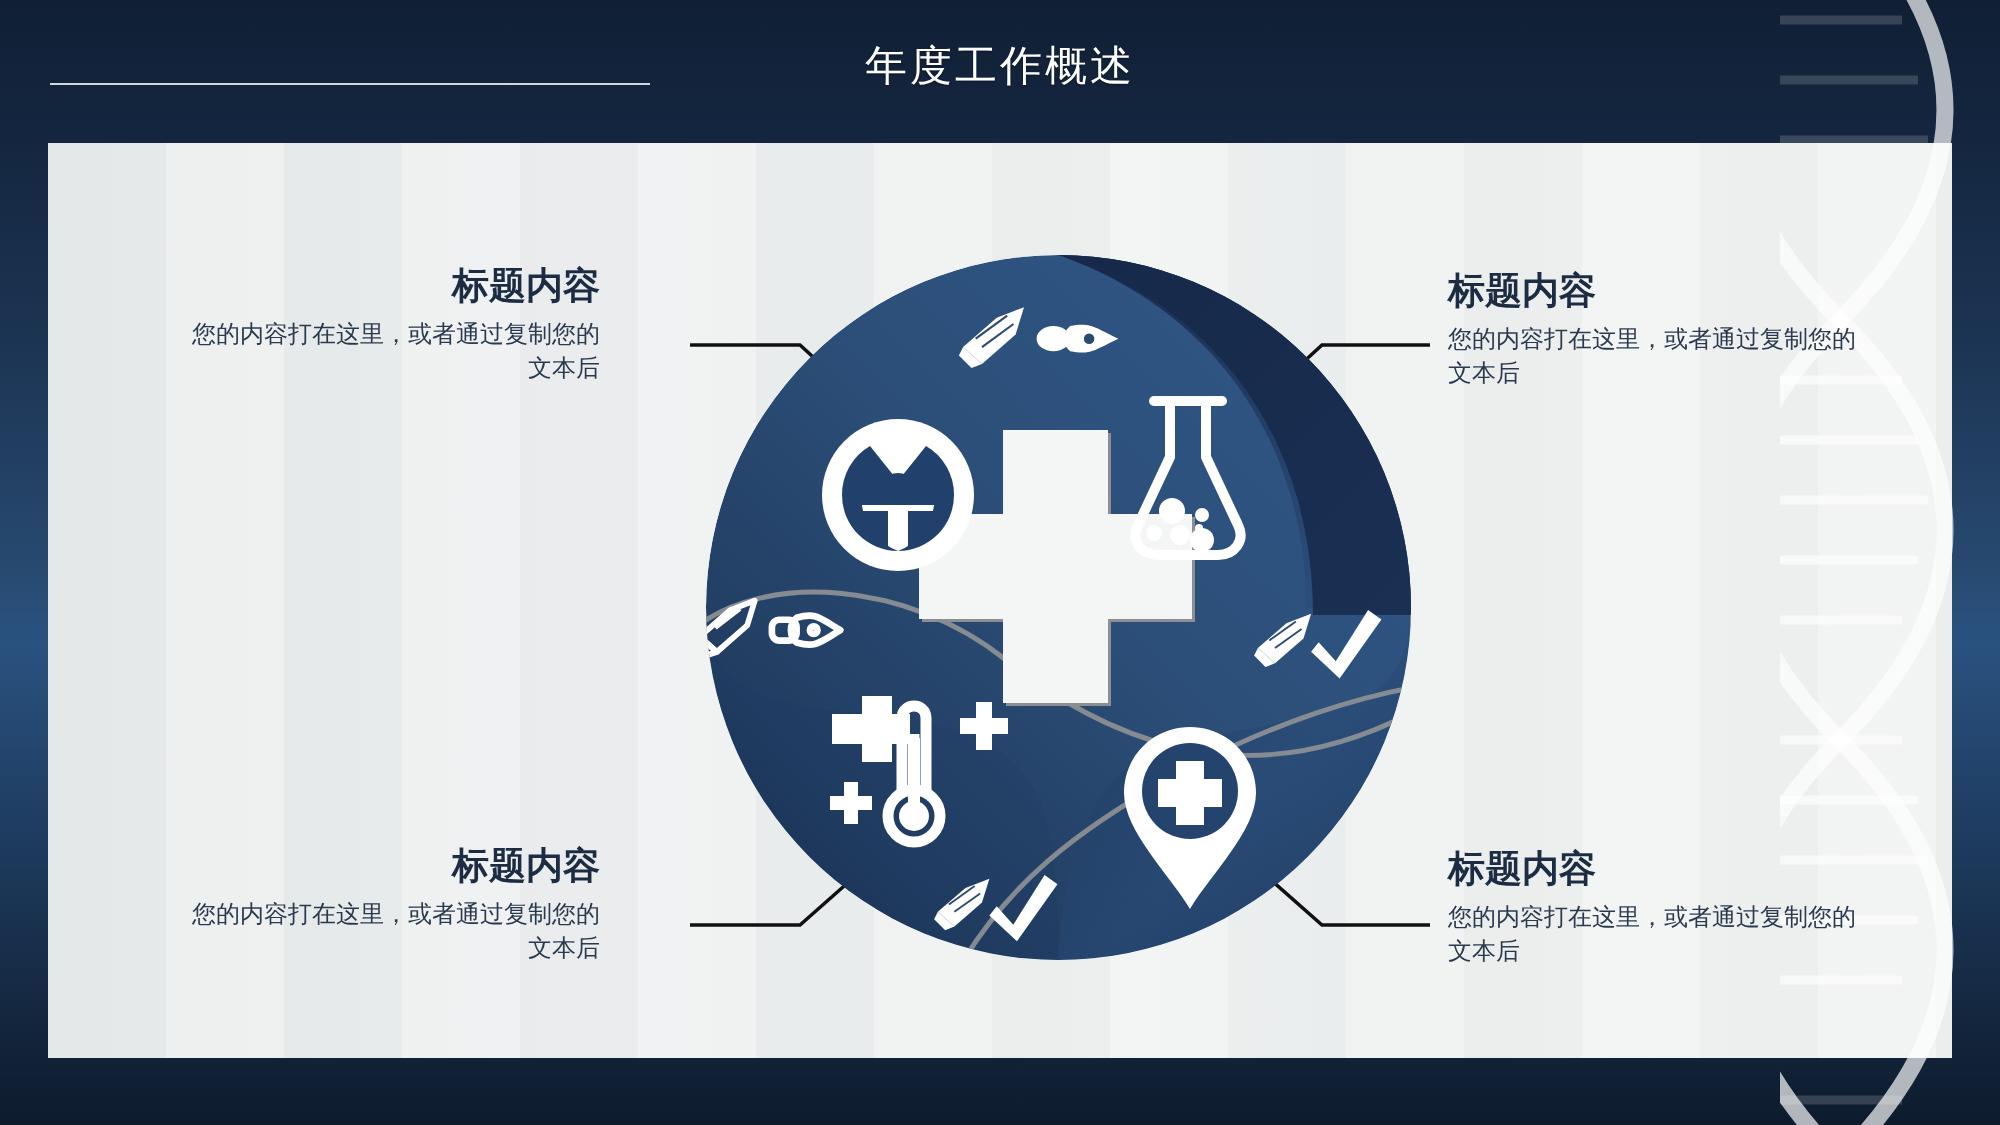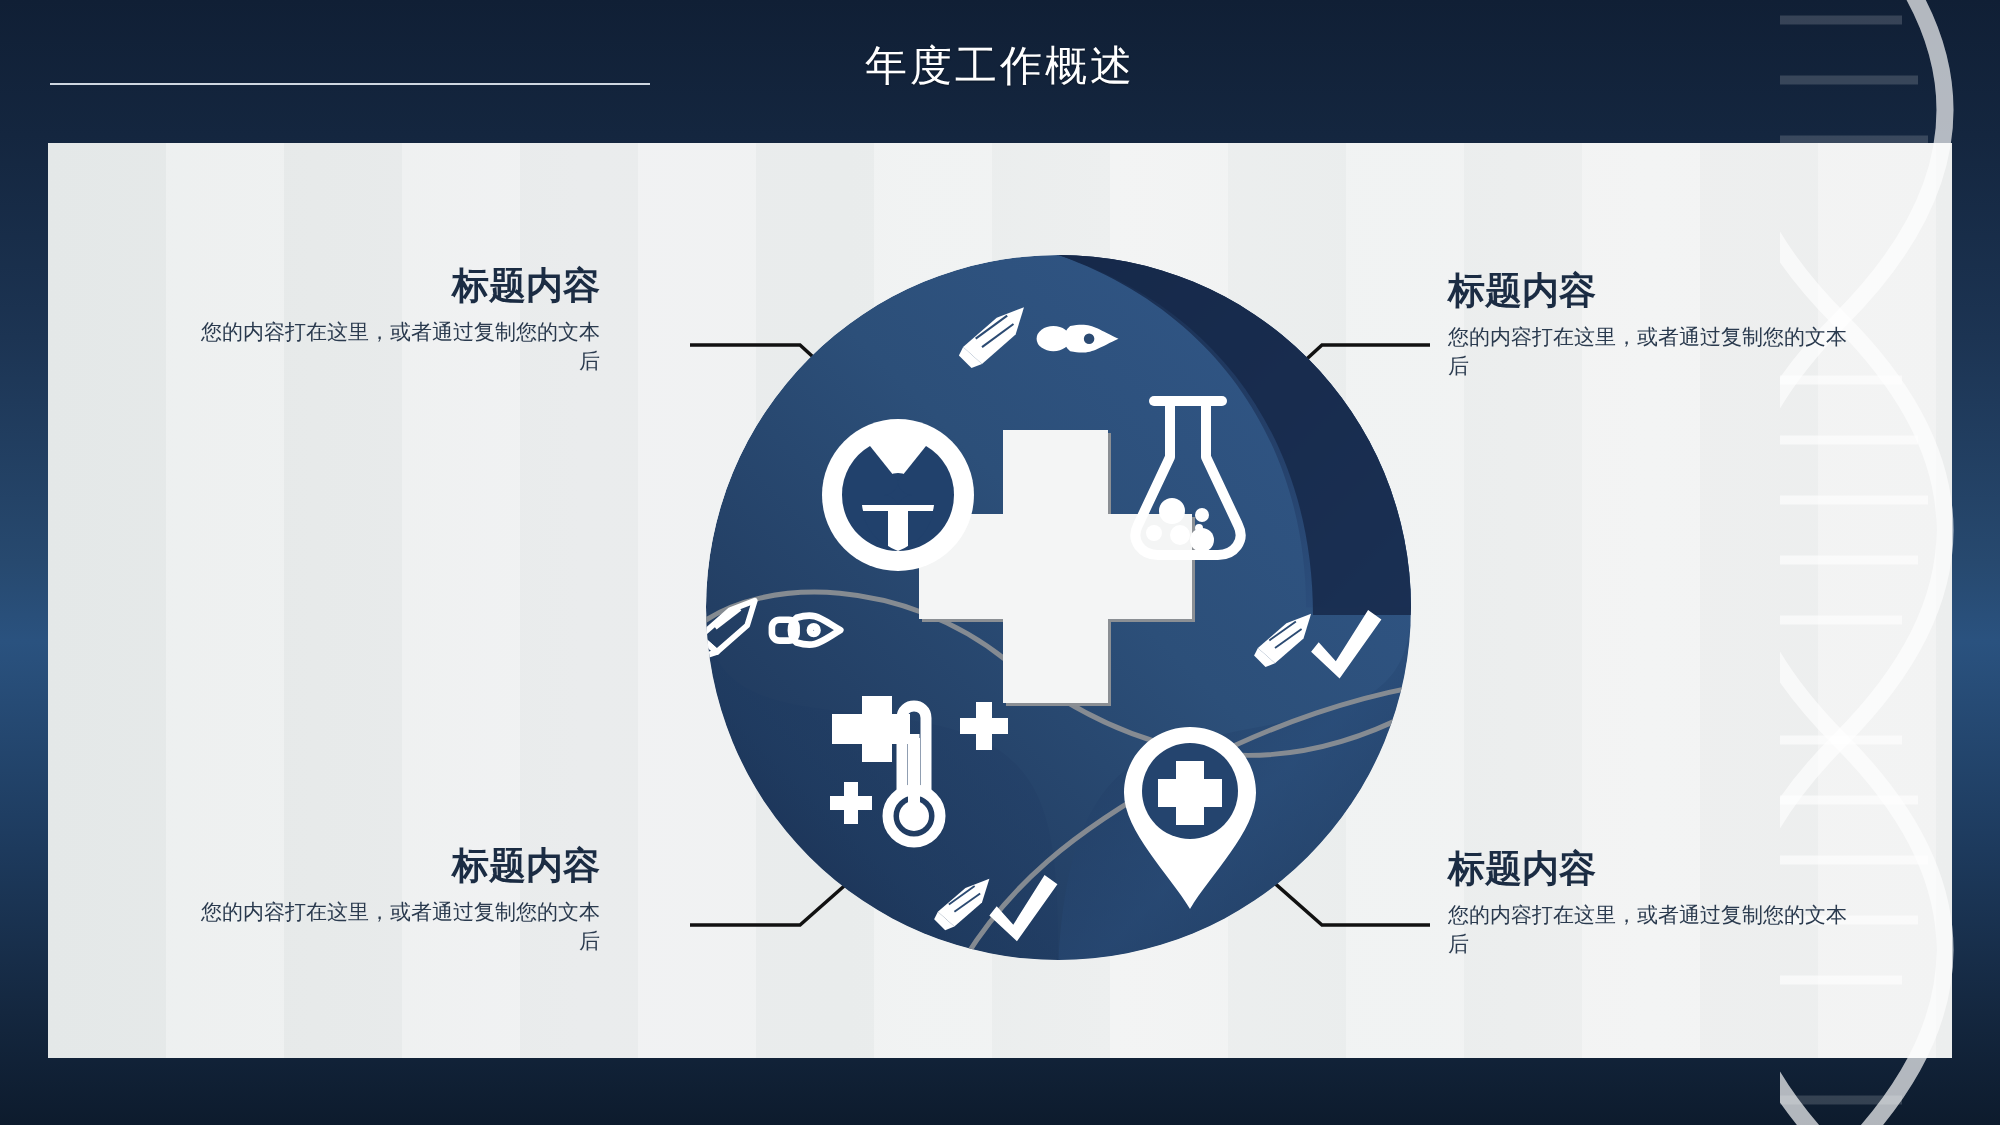--- a/index.html
+++ b/index.html
@@ -98,21 +98,21 @@
   .callout { position:absolute; width:415px; }
   .callout .ctitle {
     font-size:37px;
     font-weight:bold;
     color:#1b2c43;
     line-height:1.15;
     margin-bottom:9px;
     white-space:nowrap;
   }
   .callout .cbody {
-    font-size:21px;
+    font-size:24px;
     color:#2a3a4e;
     line-height:1.42;
   }
   .callout.right { text-align:left; }
   .callout.left  { text-align:right; }
 
   #callout-tl { left:185px;  top:265px; }
   #callout-bl { left:185px;  top:845px; }
   #callout-tr { left:1448px; top:270px; }
   #callout-br { left:1448px; top:848px; }

